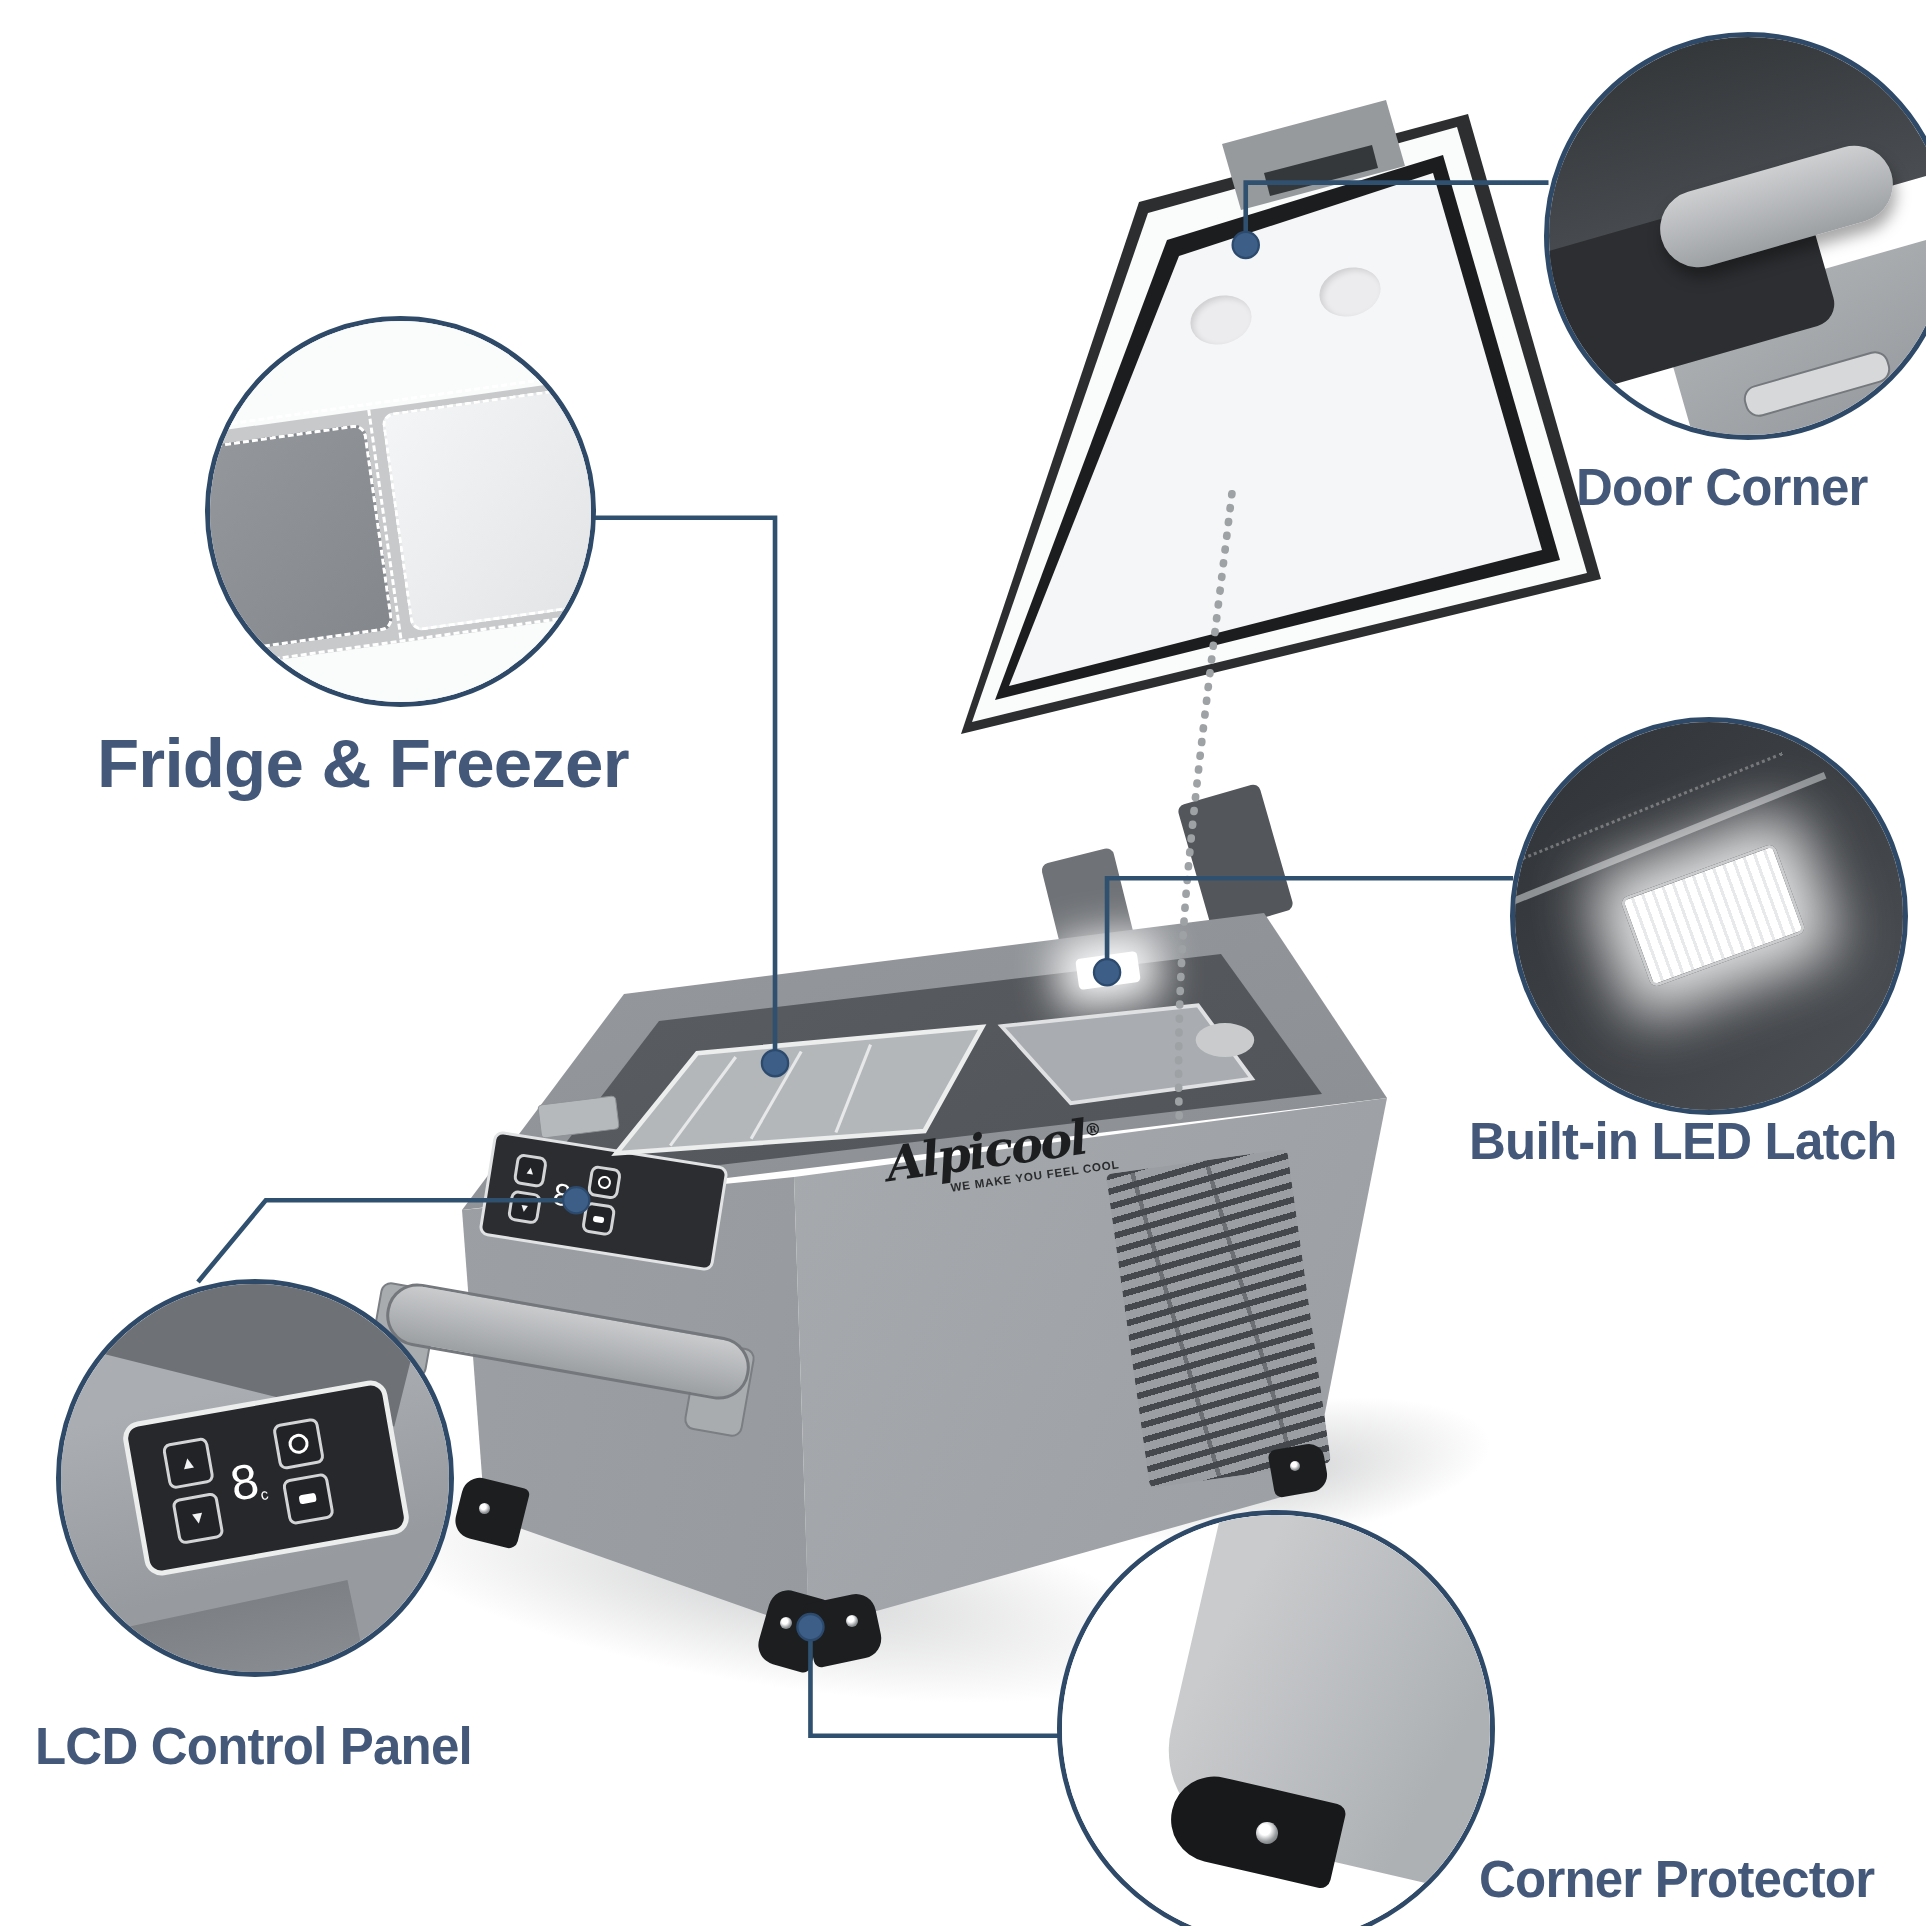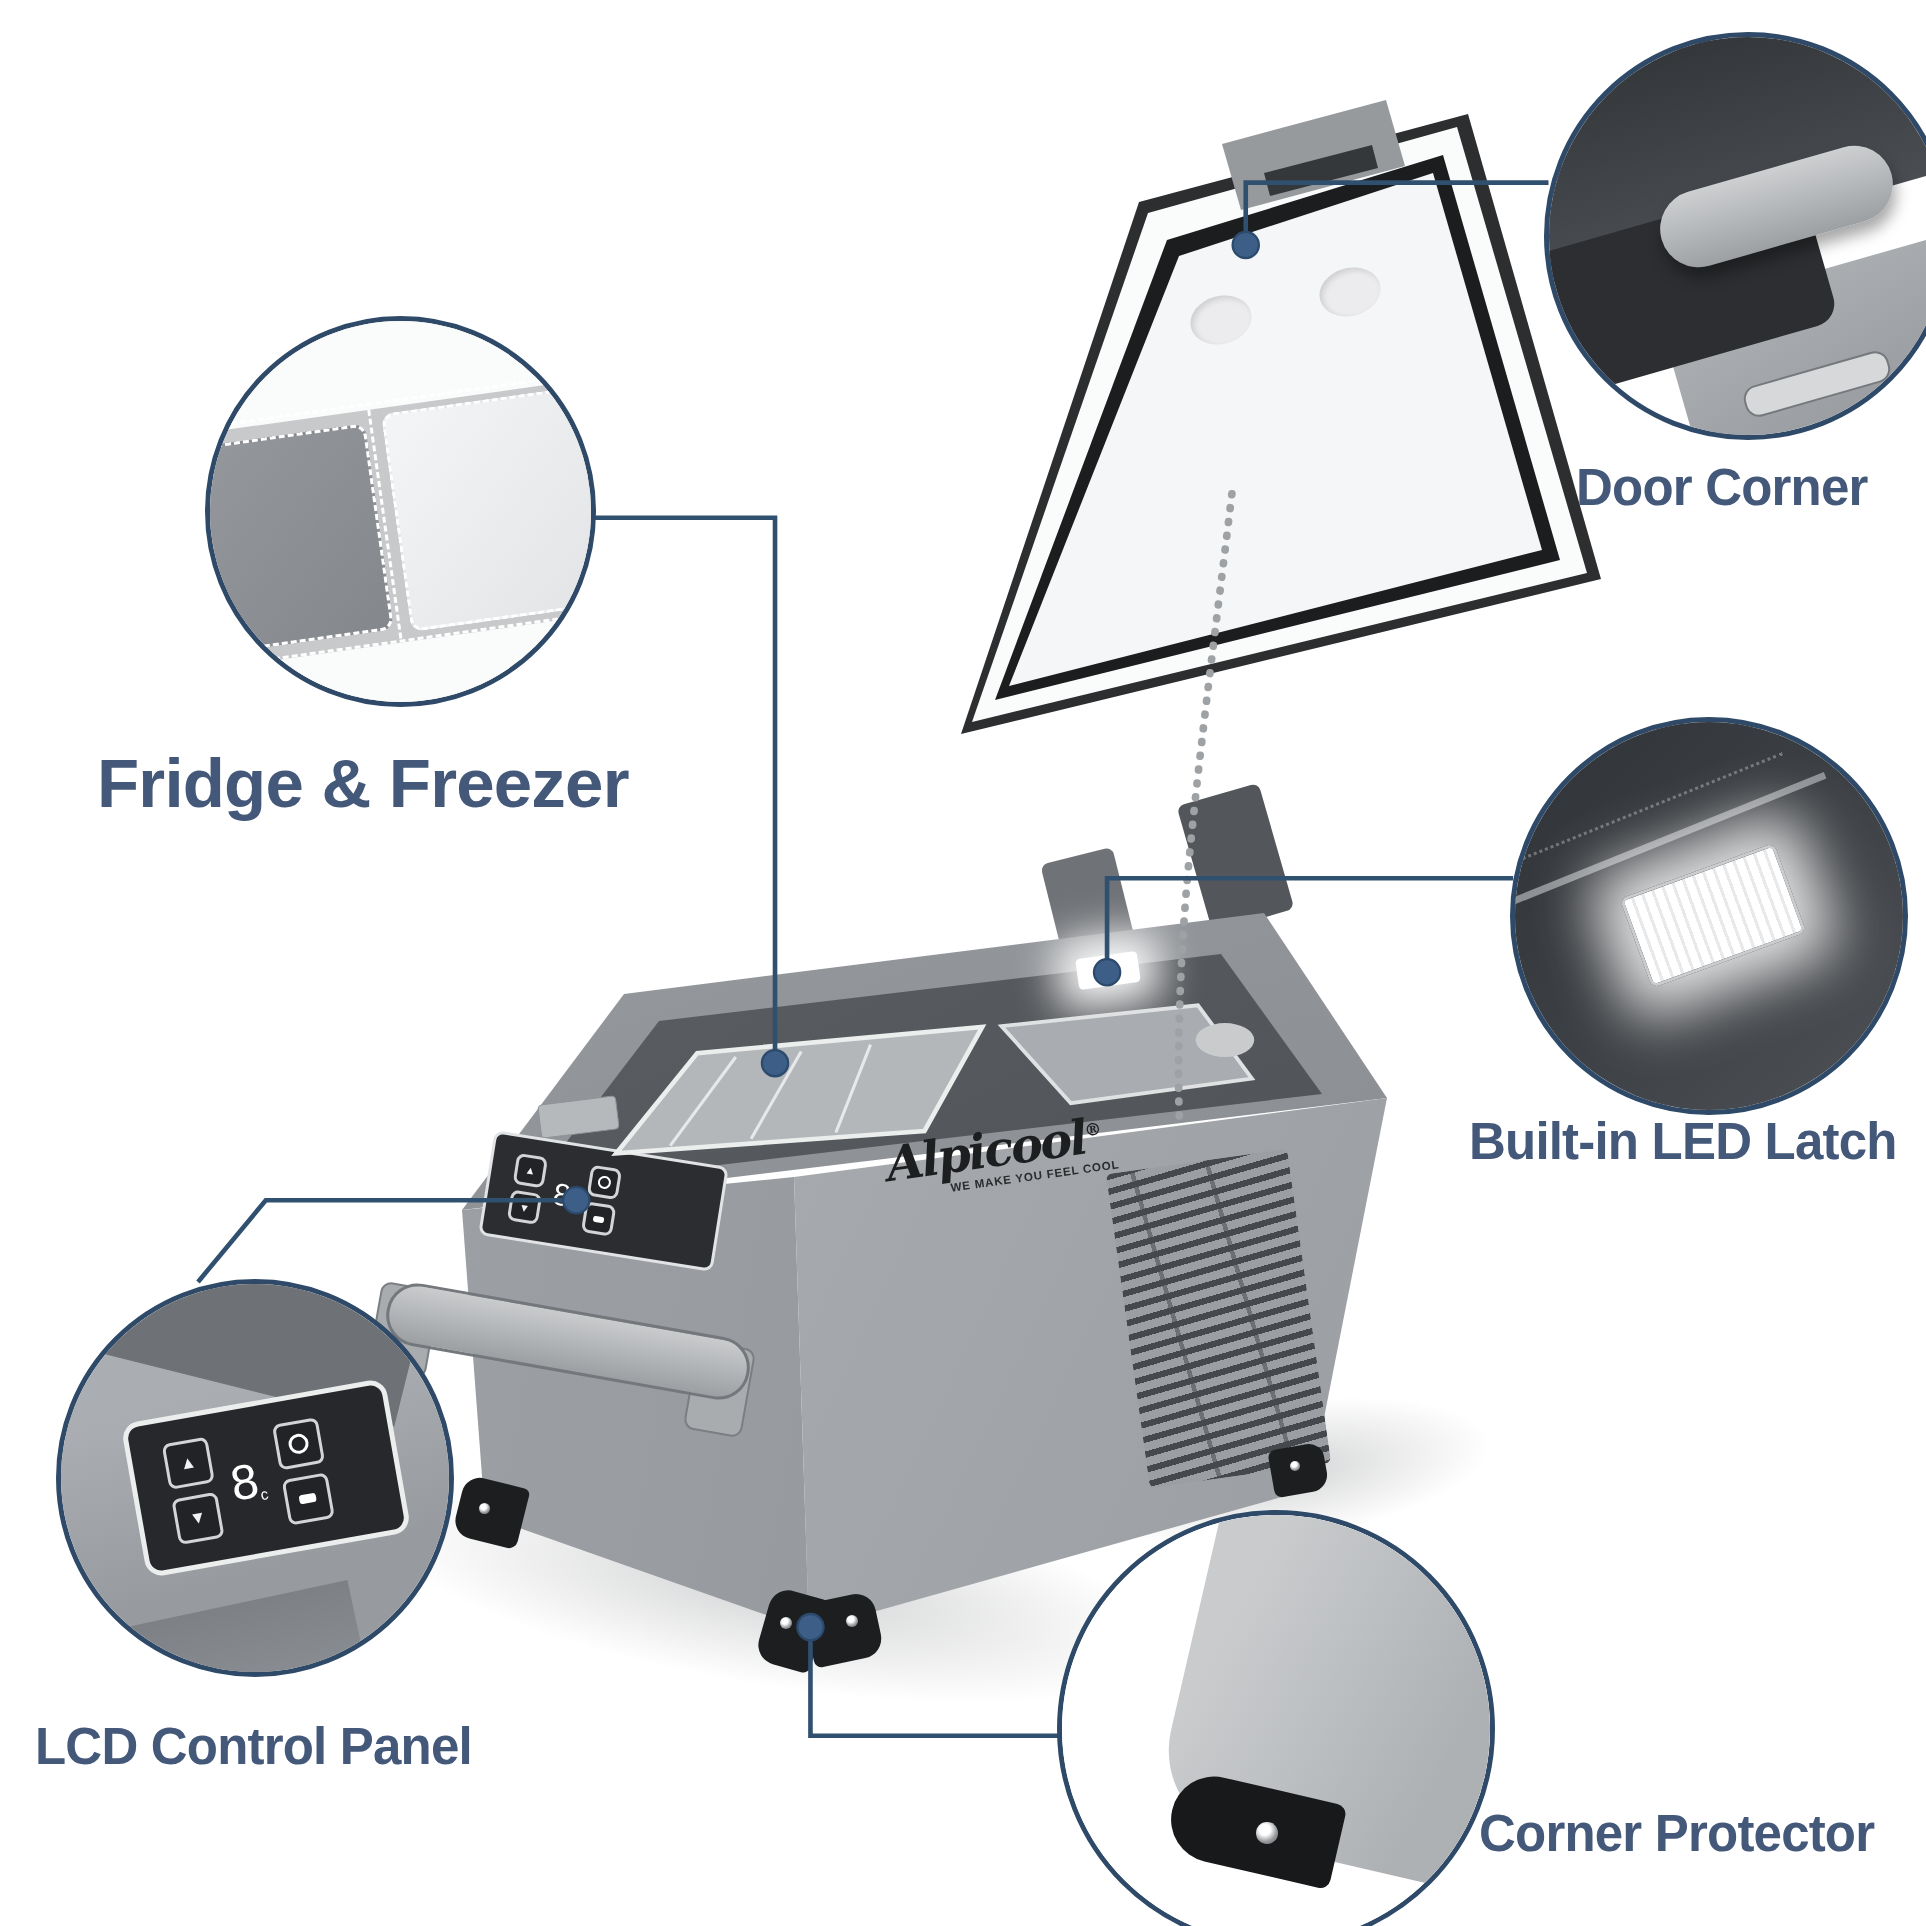--- a/index.html
+++ b/index.html
@@ -203,18 +203,18 @@
 
 <div class="zoom-circle" style="left:1057px;top:1510px;width:428px;height:428px;">
   <div class="abs" style="inset:0;background:#fff;">
     <div class="abs" style="left:131px;top:-69px;width:331px;height:416px;background:linear-gradient(105deg,#c9cbcd 20%,#aeb1b4 80%);
                 border-radius:0 0 0 92px;transform:rotate(13deg);"></div>
     <div class="abs" style="left:108px;top:271px;width:170px;height:86px;background:#17191b;border-radius:45px 10.8px 10.8px 45px;transform:rotate(13deg);"></div>
     <div class="abs screw" style="left:194px;top:307px;width:21.6px;height:21.6px;"></div>
   </div>
 </div>
 
-<div class="callout-label label-lg" style="left:97px;top:724px;margin-top:20px;">Fridge &amp; Freezer</div>
+<div class="callout-label label-lg" style="left:97px;top:724px;">Fridge &amp; Freezer</div>
 <div class="callout-label label-md" style="left:1576px;top:458px;">Door Corner</div>
 <div class="callout-label label-md" style="left:1469px;top:1112px;">Built-in LED Latch</div>
 <div class="callout-label label-md" style="left:35px;top:1717px;">LCD Control Panel</div>
-<div class="callout-label label-md" style="left:1479px;top:1804px;">Corner Protector</div>
+<div class="callout-label label-md" style="left:1479px;top:1850px;">Corner Protector</div>
 
 
 </body></html>

